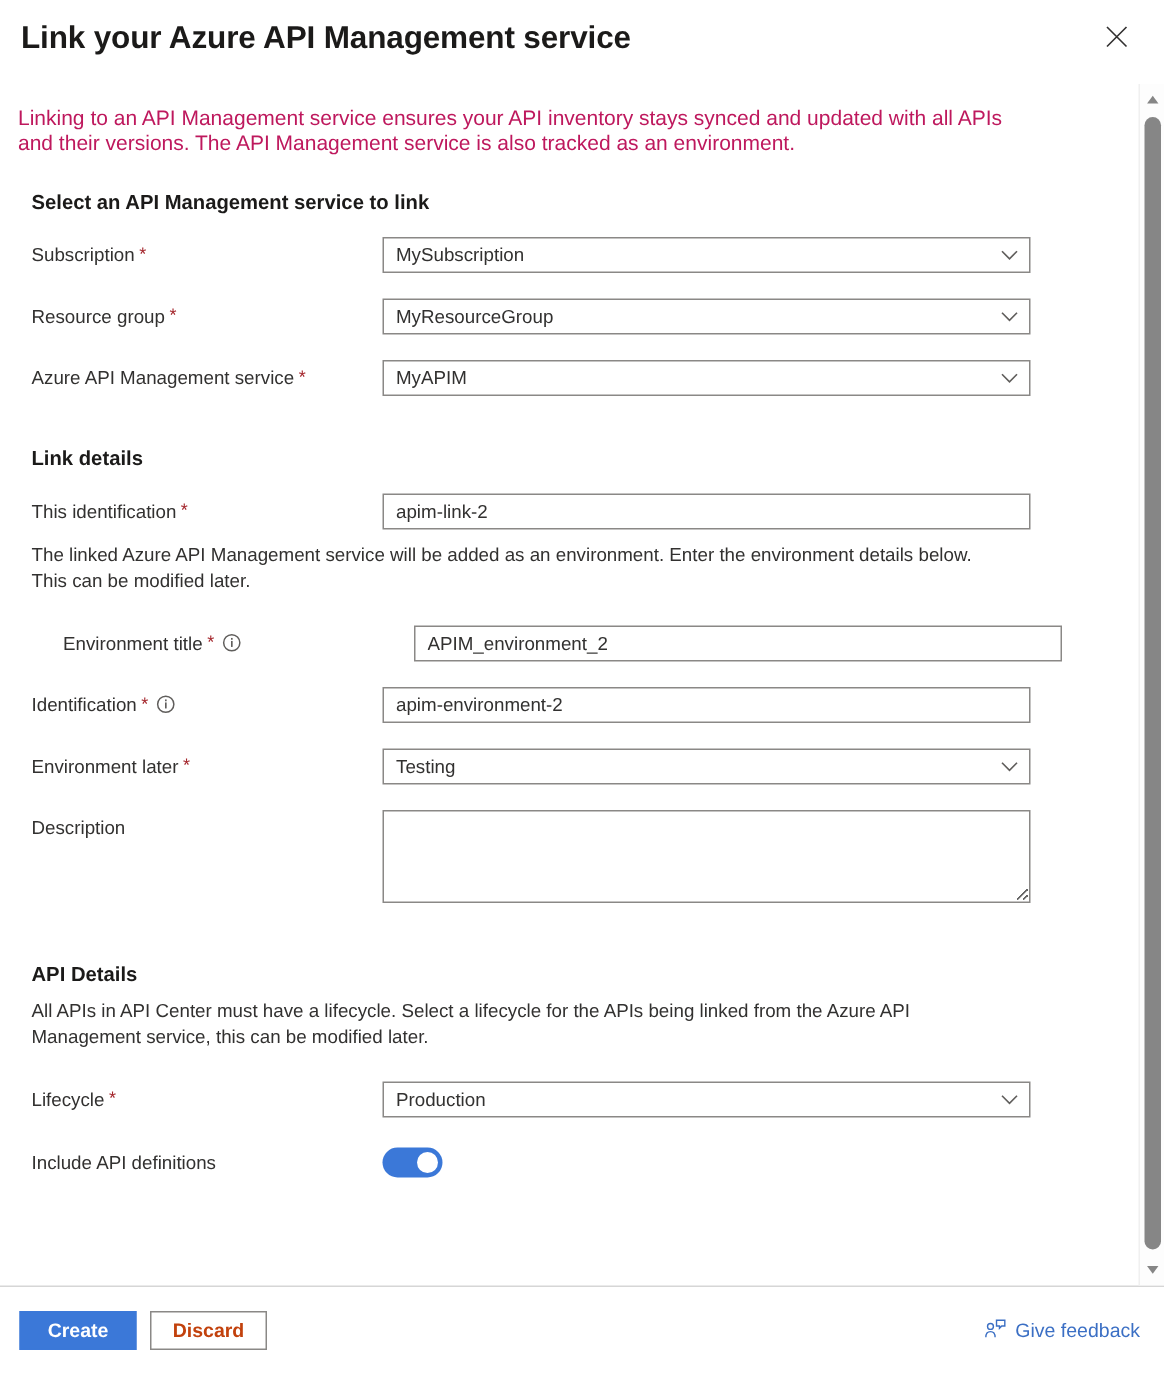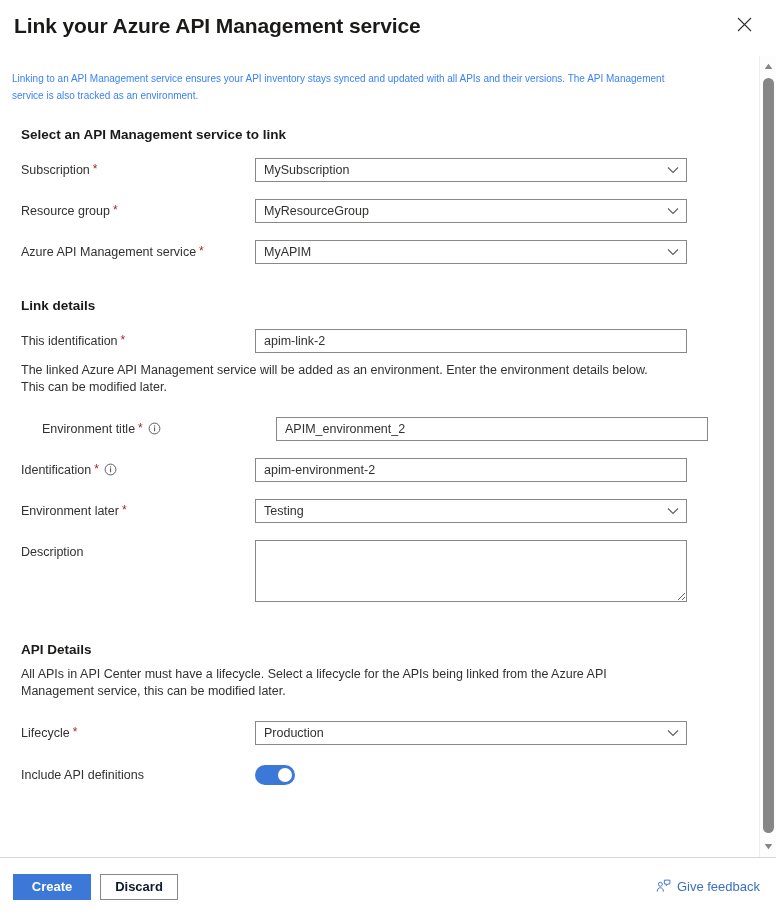--- a/index.html
+++ b/index.html
@@ -62,23 +62,23 @@
   .body {
     position: absolute;
     inset: 0;
     padding: 0 38px 0 0;
     overflow: hidden;
   }
 
   .intro {
     margin: 0;
     padding: 14px 60px 0 12px;
-    font-size: 10px;
+    font-size: 14px;
     line-height: 17px;
-    color: #3b82f6;
+    color: #be185d;
   }
 
   .section-heading {
     font-size: 13.5px;
     font-weight: bold;
     color: #1b1a19;
     padding-left: 21px;
   }
   .section-note {
     font-size: 12.5px;
@@ -249,21 +249,21 @@
     justify-content: center;
   }
   .btn-primary {
     background: #3b78d8;
     color: #ffffff;
     border: 1px solid #3b78d8;
     margin-right: 9px;
   }
   .btn-secondary {
     background: #ffffff;
-    color: #0f172a;
+    color: #c2410c;
     border: 1px solid #8a8886;
   }
   .feedback {
     margin-left: auto;
     display: inline-flex;
     align-items: center;
     gap: 6px;
     color: #3b6fc4;
     font-size: 13px;
     cursor: pointer;

